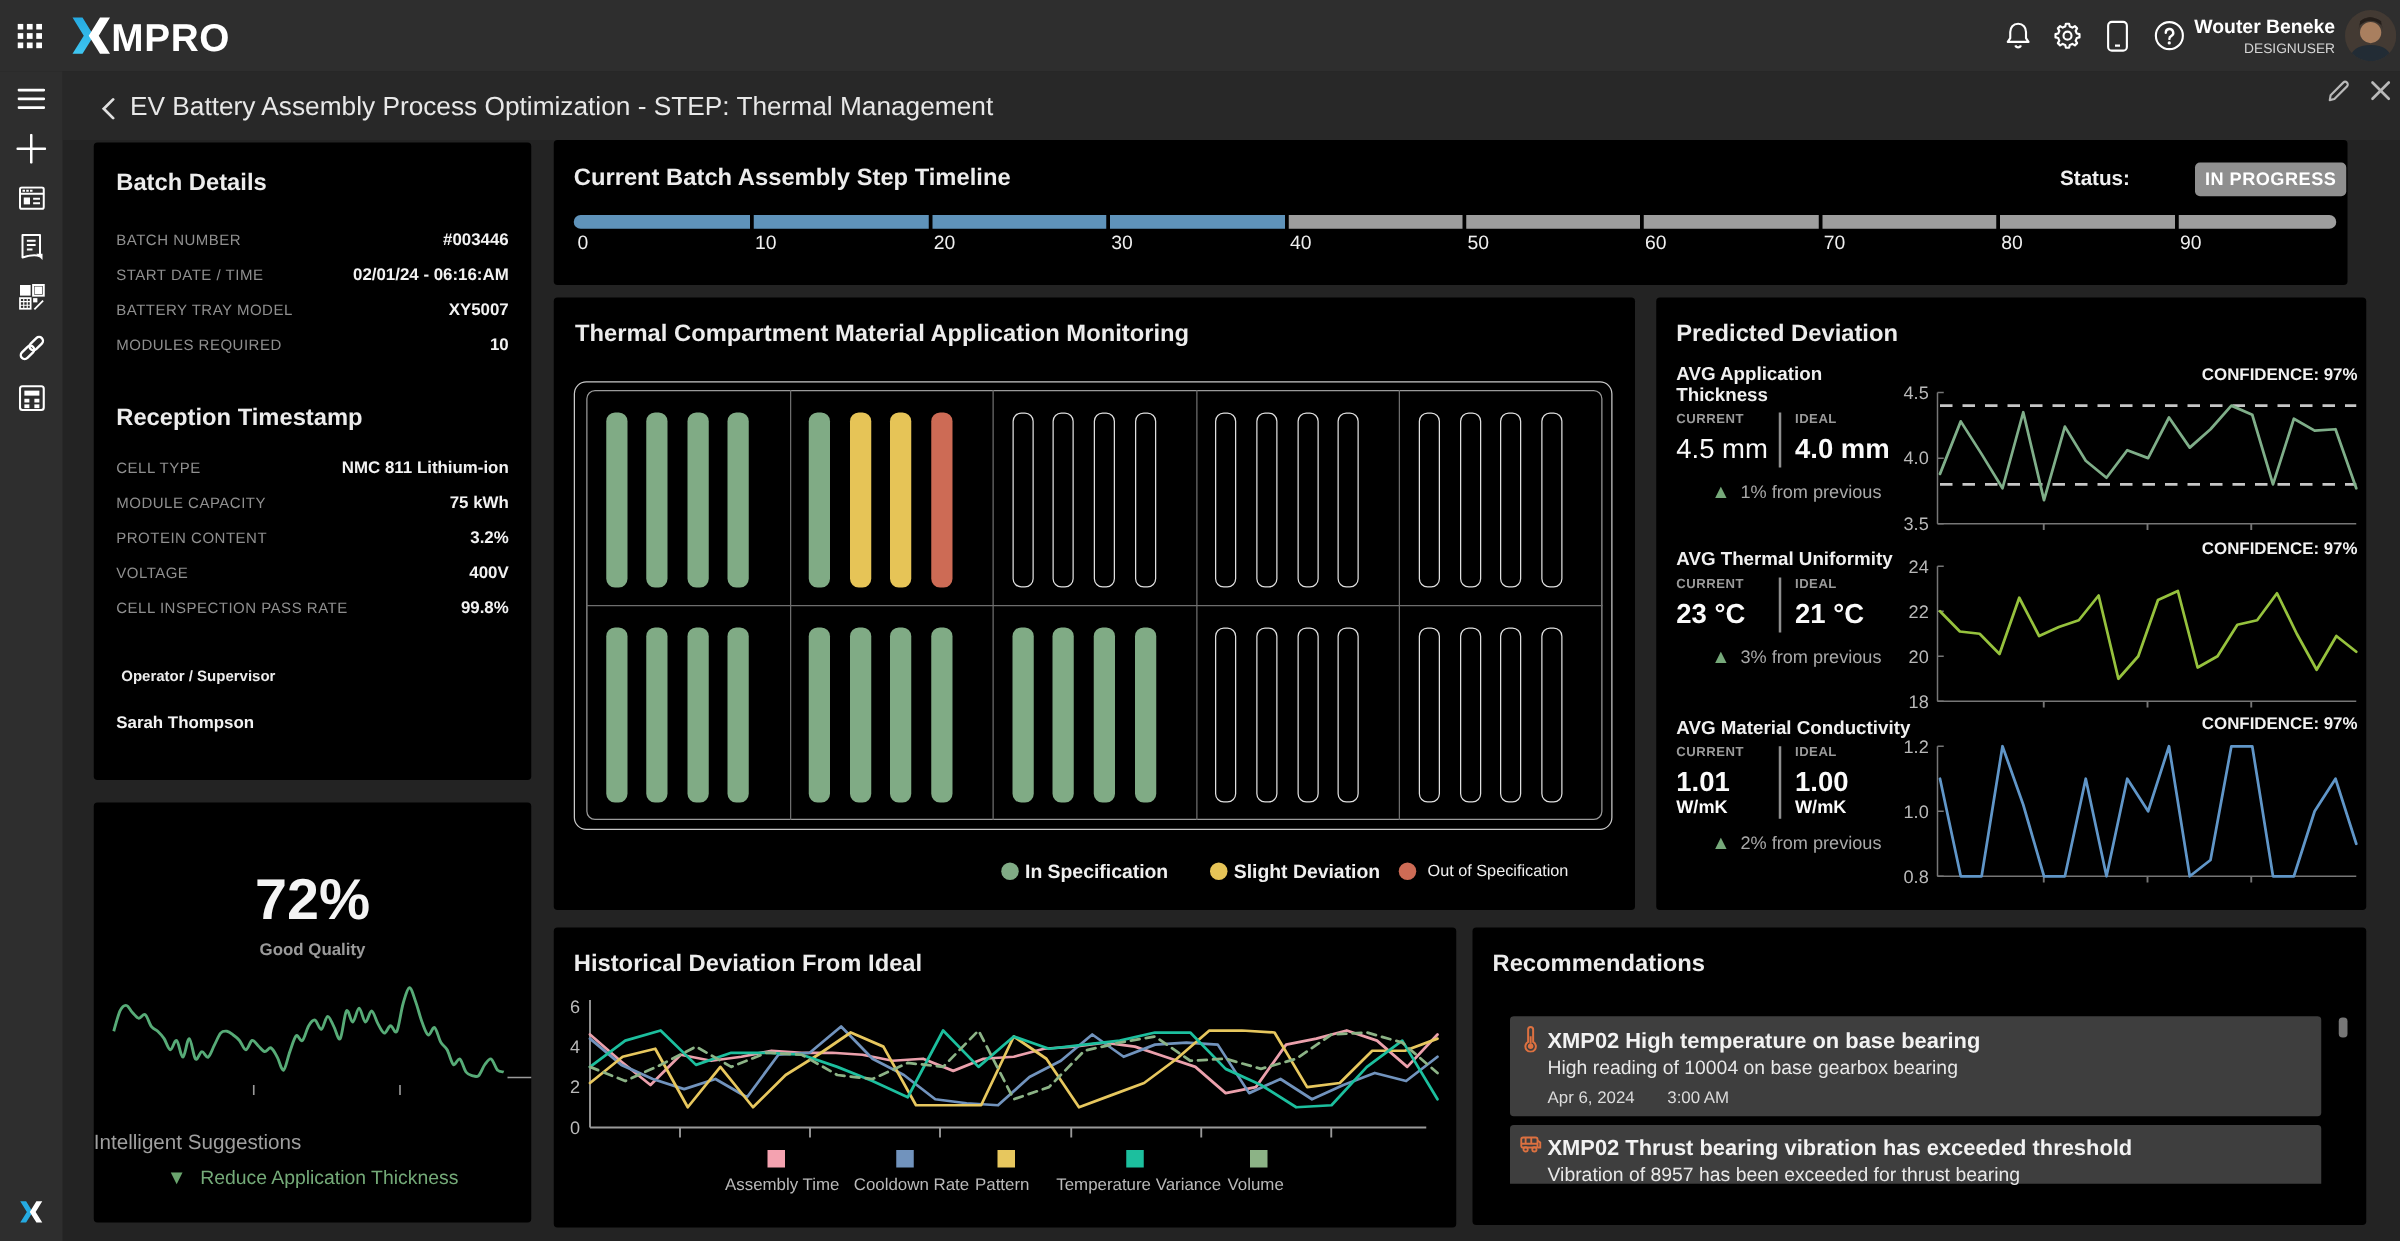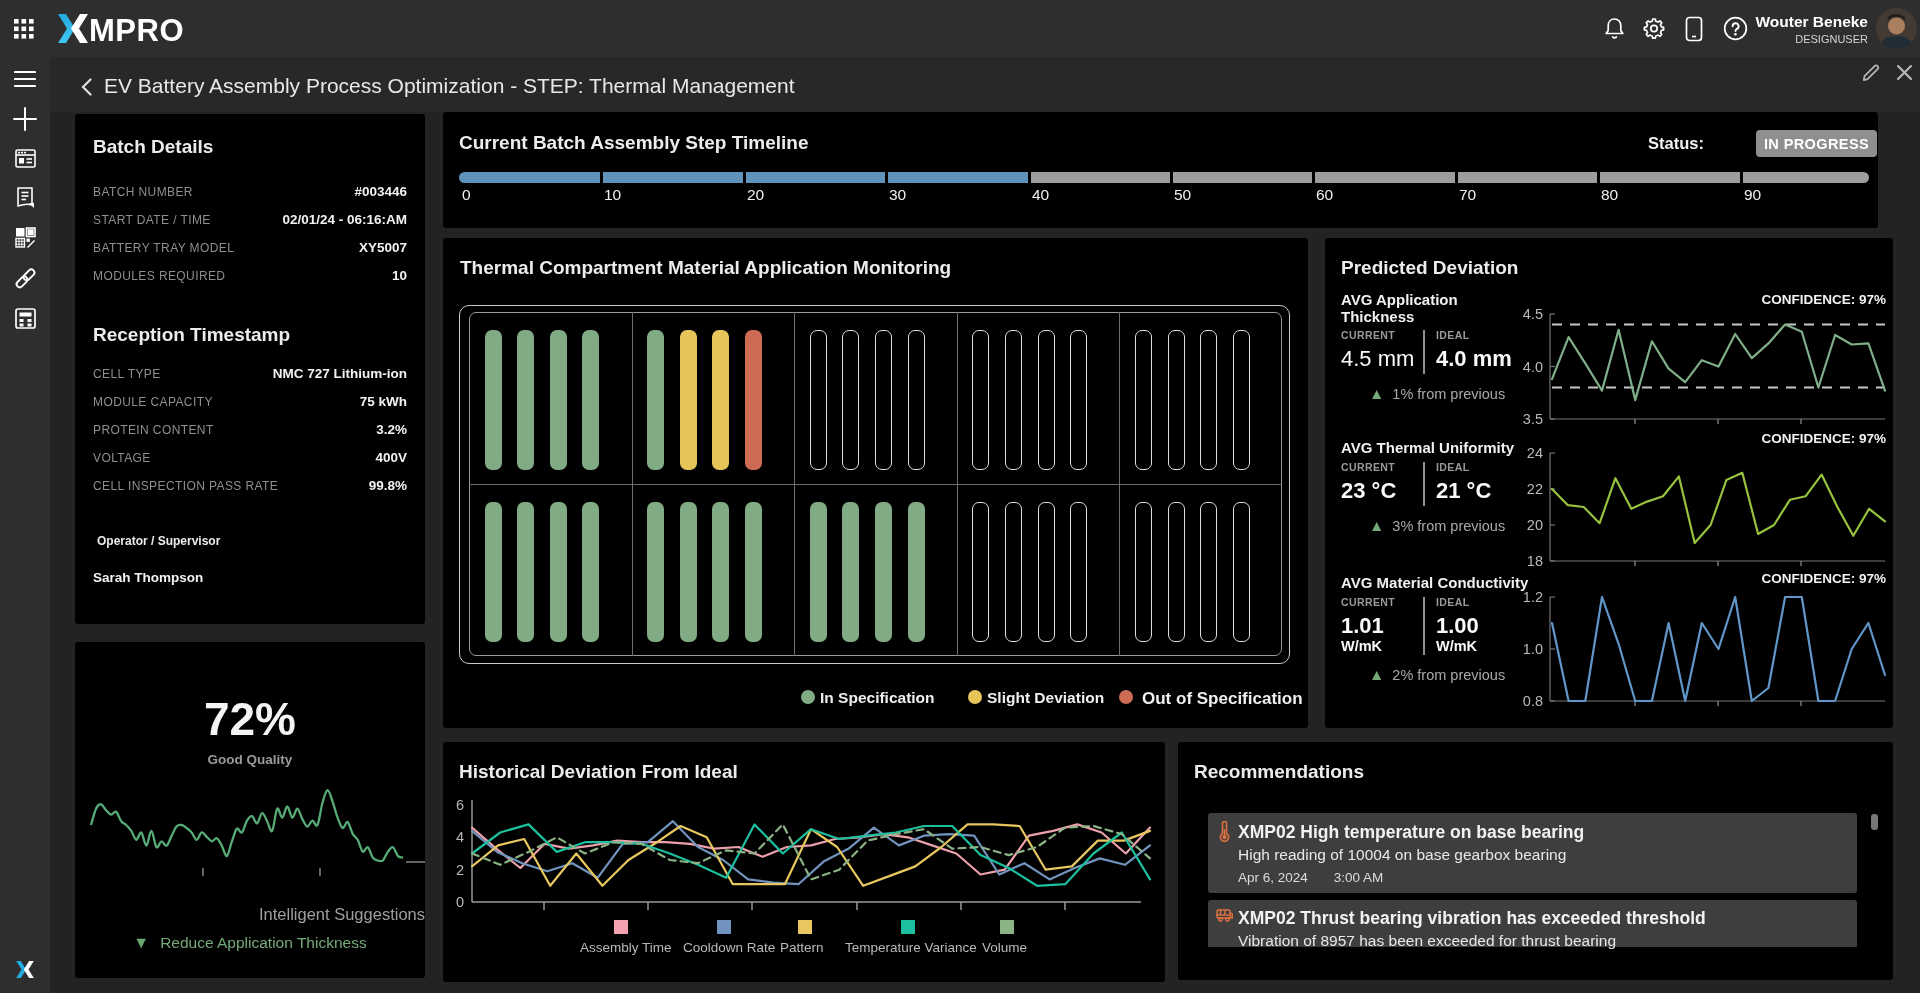--- a/index.html
+++ b/index.html
@@ -172,21 +172,21 @@
       <span class="lbl">BATTERY TRAY MODEL</span>
       <span class="val">XY5007</span>
     </div>
     <div class="row" style="top:154px">
       <span class="lbl">MODULES REQUIRED</span>
       <span class="val">10</span>
     </div>
     <div class="ptitle" style="position:absolute;left:18px;top:210px">Reception Timestamp</div>
     <div class="row" style="top:252px">
       <span class="lbl">CELL TYPE</span>
-      <span class="val">NMC 727 Lithium-ion</span>
+      <span class="val">NMC 811 Lithium-ion</span>
     </div>
     <div class="row" style="top:280px">
       <span class="lbl">MODULE CAPACITY</span>
       <span class="val">75 kWh</span>
     </div>
     <div class="row" style="top:308px">
       <span class="lbl">PROTEIN CONTENT</span>
       <span class="val">3.2%</span>
     </div>
     <div class="row" style="top:336px">
@@ -196,21 +196,21 @@
     <div class="row" style="top:364px">
       <span class="lbl">CELL INSPECTION PASS RATE</span>
       <span class="val">99.8%</span>
     </div>
     <div class="ptitle" style="position:absolute;left:22px;top:420px;font-size:12px">Operator / Supervisor</div>
     <div class="val" style="position:absolute;left:18px;top:456px">Sarah Thompson</div>
   </div>
 <div class="panel" style="left:75px;top:642px;width:350px;height:336px">
     <div style="position:absolute;left:0;top:50px;width:350px;text-align:center;font-size:46px;font-weight:bold;color:#f4f4f4">72%</div>
     <div style="position:absolute;left:0;top:110px;width:350px;text-align:center;font-size:13.5px;font-weight:bold;color:#9a9a9a">Good Quality</div>
-    <div style="position:absolute;left:0;top:263px;width:350px;text-align:right;font-size:16.5px;color:#9f9f9f">Intelligent Suggestions</div>
+    <div style="position:absolute;left:0;top:263px;width:350px;text-align:left;font-size:16.5px;color:#9f9f9f">Intelligent Suggestions</div>
     <div style="position:absolute;left:0;top:292px;width:350px;text-align:center;font-size:15.5px;color:#74aa78"><span style="color:#6aa56e;font-size:16px;margin-right:11px">▼</span>Reduce Application Thickness</div>
   </div>
 <svg style="position:absolute;left:75px;top:780px" width="350" height="100" viewBox="0 0 350 100">
     <line x1="128" y1="88" x2="128" y2="96" stroke="#9a9a9a" stroke-width="1.3"></line>
     <line x1="245" y1="88" x2="245" y2="96" stroke="#9a9a9a" stroke-width="1.3"></line>
     <line x1="331" y1="82" x2="352" y2="82" stroke="#9a9a9a" stroke-width="1.3"></line>
     <path d="M16.0 45.0 C16.8 42.3 19.4 32.2 21.0 28.7 C22.7 25.3 24.4 24.0 26.1 24.3 C27.7 24.5 29.4 28.5 31.1 30.2 C32.8 31.9 34.5 34.4 36.1 34.6 C37.8 34.9 39.5 30.6 41.2 31.7 C42.8 32.8 44.5 39.1 46.2 41.3 C47.9 43.5 49.5 43.4 51.2 45.0 C52.9 46.6 54.6 48.5 56.3 50.9 C57.9 53.4 59.6 59.6 61.3 59.8 C63.0 60.0 64.6 51.4 66.3 52.4 C68.0 53.4 69.7 66.0 71.4 65.7 C73.0 65.5 74.7 50.7 76.4 50.9 C78.1 51.2 79.7 65.5 81.4 67.2 C83.1 68.9 84.8 61.5 86.5 61.3 C88.1 61.0 89.8 66.6 91.5 65.7 C93.2 64.9 94.8 59.3 96.5 56.1 C98.2 52.9 99.9 48.3 101.5 46.5 C103.2 44.6 104.9 44.8 106.6 45.0 C108.3 45.2 109.9 46.7 111.6 48.0 C113.3 49.2 115.0 50.4 116.6 52.4 C118.3 54.4 120.0 59.8 121.7 59.8 C123.4 59.8 125.0 52.9 126.7 52.4 C128.4 51.9 130.1 55.4 131.7 56.8 C133.4 58.3 135.1 61.0 136.8 61.3 C138.5 61.5 140.1 57.6 141.8 58.3 C143.5 59.1 145.2 62.8 146.8 65.7 C148.5 68.7 150.2 76.8 151.9 76.1 C153.5 75.3 155.2 65.8 156.9 61.3 C158.6 56.7 160.3 50.2 161.9 48.7 C163.6 47.2 165.3 53.8 167.0 52.4 C168.6 51.0 170.3 43.3 172.0 40.6 C173.7 37.8 175.4 35.6 177.0 36.1 C178.7 36.6 180.4 44.0 182.1 43.5 C183.7 43.0 185.4 33.5 187.1 33.2 C188.8 32.8 190.5 38.3 192.1 41.3 C193.8 44.3 195.5 53.0 197.2 50.9 C198.8 48.8 200.5 30.9 202.2 28.7 C203.9 26.5 205.5 38.0 207.2 37.6 C208.9 37.2 210.6 26.5 212.3 26.5 C213.9 26.5 215.6 37.2 217.3 37.6 C219.0 38.0 220.6 28.5 222.3 28.7 C224.0 29.0 225.7 36.1 227.4 39.1 C229.0 42.0 230.7 46.2 232.4 46.5 C234.1 46.7 235.7 40.8 237.4 40.6 C239.1 40.3 240.8 48.0 242.5 45.0 C244.1 42.0 245.8 28.6 247.5 22.8 C249.2 17.0 250.8 10.5 252.5 10.2 C254.2 10.0 255.9 16.8 257.5 21.3 C259.2 25.9 260.9 33.2 262.6 37.6 C264.3 42.0 265.9 47.2 267.6 48.0 C269.3 48.7 271.0 41.1 272.6 42.0 C274.3 43.0 276.0 50.9 277.7 53.9 C279.4 56.8 281.0 56.8 282.7 59.8 C284.4 62.8 286.1 70.4 287.7 71.6 C289.4 72.9 291.1 66.2 292.8 67.2 C294.5 68.2 296.1 75.3 297.8 77.6 C299.5 79.8 301.2 80.0 302.8 80.5 C304.5 81.0 306.2 82.0 307.9 80.5 C309.5 79.0 311.2 73.9 312.9 71.6 C314.6 69.4 316.3 66.5 317.9 67.2 C319.6 67.9 321.3 74.4 323.0 76.1 C324.6 77.8 327.2 77.3 328.0 77.6" fill="none" stroke="#57ab77" stroke-width="2.3"></path>
   </svg>
 <div class="panel" style="left:443px;top:112px;width:1435px;height:116px"></div>
 <div class="ptitle" style="position:absolute;left:459px;top:132px">Current Batch Assembly Step Timeline</div>
@@ -283,21 +283,21 @@
 <div style="position:absolute;left:1070.1px;top:502px;width:17px;height:140px;border:1.3px solid #dfdfdf;border-radius:7px;box-sizing:border-box"></div>
 <div style="position:absolute;left:1134.9px;top:502px;width:17px;height:140px;border:1.3px solid #dfdfdf;border-radius:7px;box-sizing:border-box"></div>
 <div style="position:absolute;left:1167.5px;top:502px;width:17px;height:140px;border:1.3px solid #dfdfdf;border-radius:7px;box-sizing:border-box"></div>
 <div style="position:absolute;left:1200.1px;top:502px;width:17px;height:140px;border:1.3px solid #dfdfdf;border-radius:7px;box-sizing:border-box"></div>
 <div style="position:absolute;left:1232.7px;top:502px;width:17px;height:140px;border:1.3px solid #dfdfdf;border-radius:7px;box-sizing:border-box"></div>
 <div style="position:absolute;left:801px;top:690px;width:14px;height:14px;border-radius:50%;background:#80ab85"></div>
 <div style="position:absolute;left:820px;top:689px;font-size:15.5px;font-weight:bold;color:#efefef">In Specification</div>
 <div style="position:absolute;left:968px;top:690px;width:14px;height:14px;border-radius:50%;background:#e6c457"></div>
 <div style="position:absolute;left:987px;top:689px;font-size:15.5px;font-weight:bold;color:#efefef">Slight Deviation</div>
 <div style="position:absolute;left:1119px;top:690px;width:14px;height:14px;border-radius:50%;background:#cd6b55"></div>
-<div style="position:absolute;left:1142px;top:689px;font-size:17px;font-weight:bold;color:#efefef">Out of Specification</div>
+<div style="position:absolute;left:1142px;top:689px;font-size:13px;font-weight:normal;color:#efefef">Out of Specification</div>
 <div class="panel" style="left:1325px;top:238px;width:568px;height:490px"></div>
 <div class="ptitle" style="position:absolute;left:1341px;top:257px">Predicted Deviation</div>
 <div style="position:absolute;left:1341px;top:292px;width:200px;font-size:15px;font-weight:bold;color:#f0f0f0;line-height:16.5px">AVG Application<br>Thickness</div>
 <div style="position:absolute;left:1341px;top:329px;font-size:10.5px;font-weight:bold;color:#9a9a9a;letter-spacing:.4px">CURRENT</div>
 <div style="position:absolute;left:1436px;top:329px;font-size:10.5px;font-weight:bold;color:#9a9a9a;letter-spacing:.4px">IDEAL</div>
 <div style="position:absolute;left:1341px;top:347px;font-size:22px;font-weight:normal;color:#fafafa;line-height:24px">4.5 mm</div>
 <div style="position:absolute;left:1436px;top:347px;font-size:22px;font-weight:bold;color:#fafafa;line-height:24px">4.0 mm</div>
 <div style="position:absolute;left:1423px;top:330px;width:1.5px;height:44px;background:#8f8f8f"></div>
 <div style="position:absolute;left:1369px;top:385px;font-size:14.5px;color:#a9a9a9"><span style="color:#76a97a;font-size:15.5px;margin-right:8px">▲</span>1% from previous</div>
 <div style="position:absolute;left:1686px;top:292px;width:200px;text-align:right;font-size:13.5px;font-weight:bold;color:#f2f2f2">CONFIDENCE: 97%</div>

